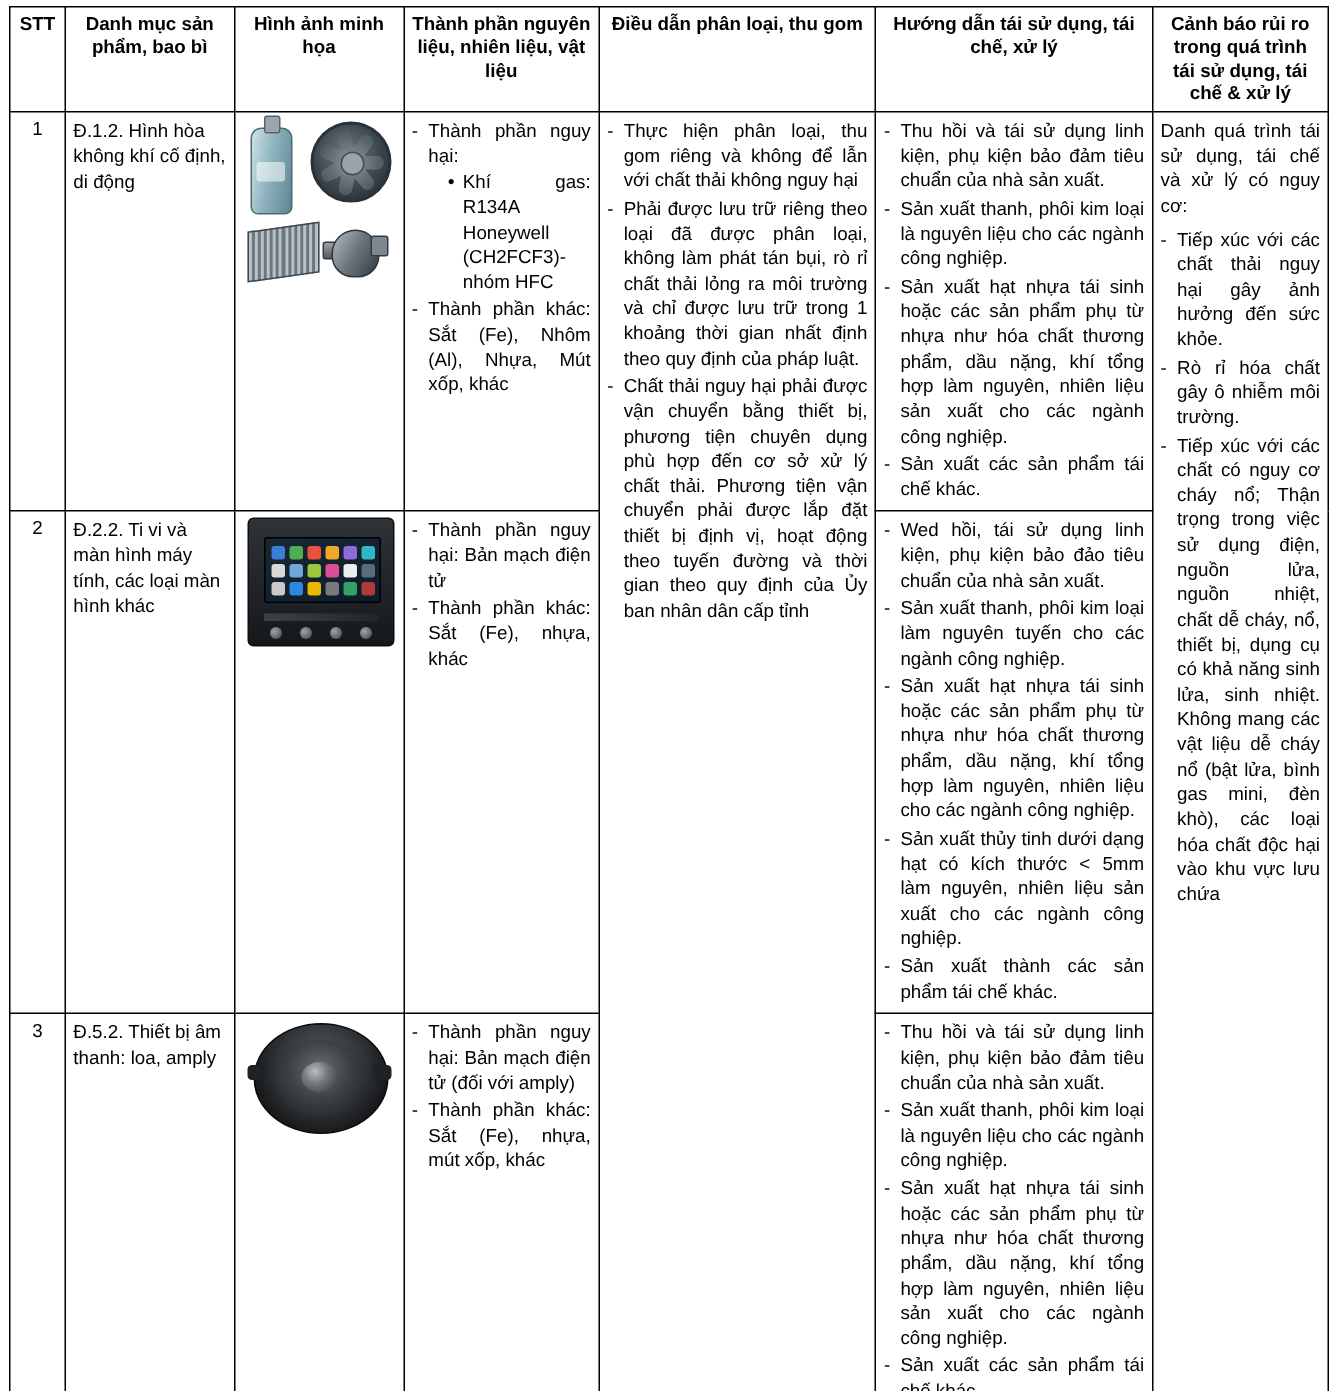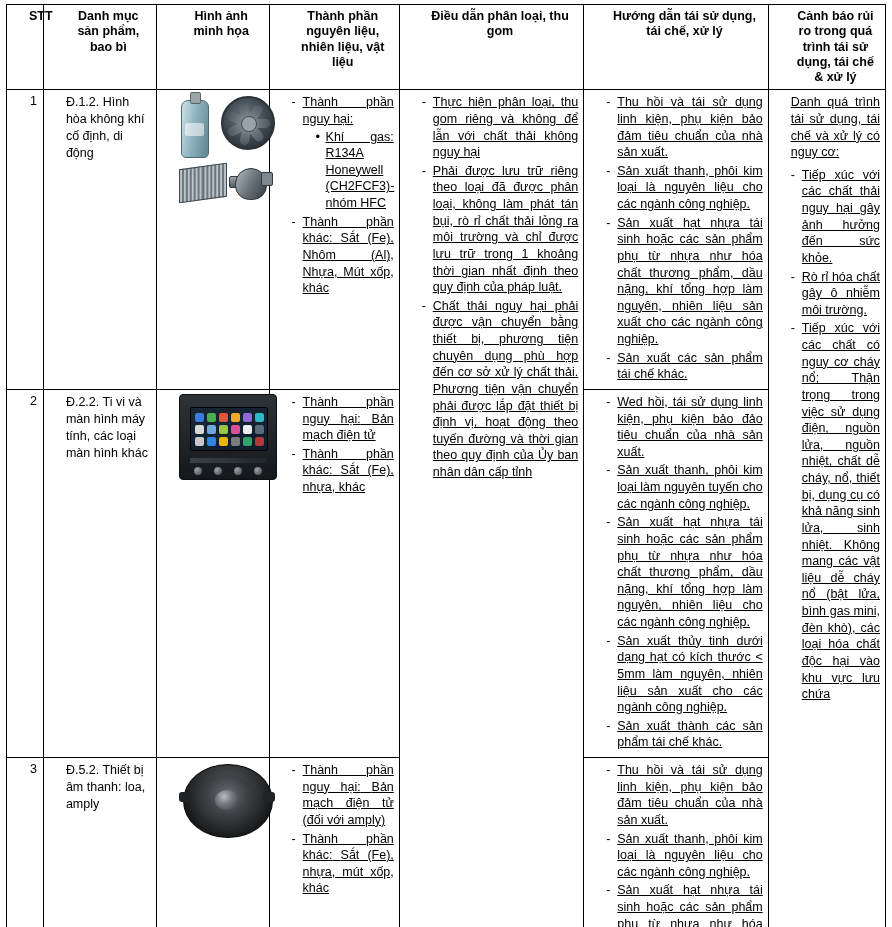--- a/index.html
+++ b/index.html
@@ -19,21 +19,21 @@
     padding: 4px 6px 6px 6px;
   }
   table.doc-table {
     border-collapse: collapse;
     width: 880px;
     table-layout: fixed;
   }
   table.doc-table td, table.doc-table th {
     border: 1px solid #000000;
     vertical-align: top;
-    padding: 4px 5px 4px 22px;
+    padding: 4px 5px 4px 5px;
   }
   thead th {
     text-align: center;
     vertical-align: middle;
     font-weight: bold;
     font-size: 12.5px;
     line-height: 1.22;
     padding: 6px 4px;
   }
   .col-stt { width: 34px; }
@@ -56,21 +56,20 @@
   }
   td.cell-img {
     vertical-align: middle;
     text-align: center;
     padding: 6px 3px;
   }
   td.cell-text {
     font-size: 12.5px;
     line-height: 1.33;
     text-align: justify;
-    text-decoration: underline;
   }
   td.cell-mid {
     vertical-align: middle;
   }
 
   ul.dash {
     margin: 0;
     padding: 0;
     list-style: none;
   }

